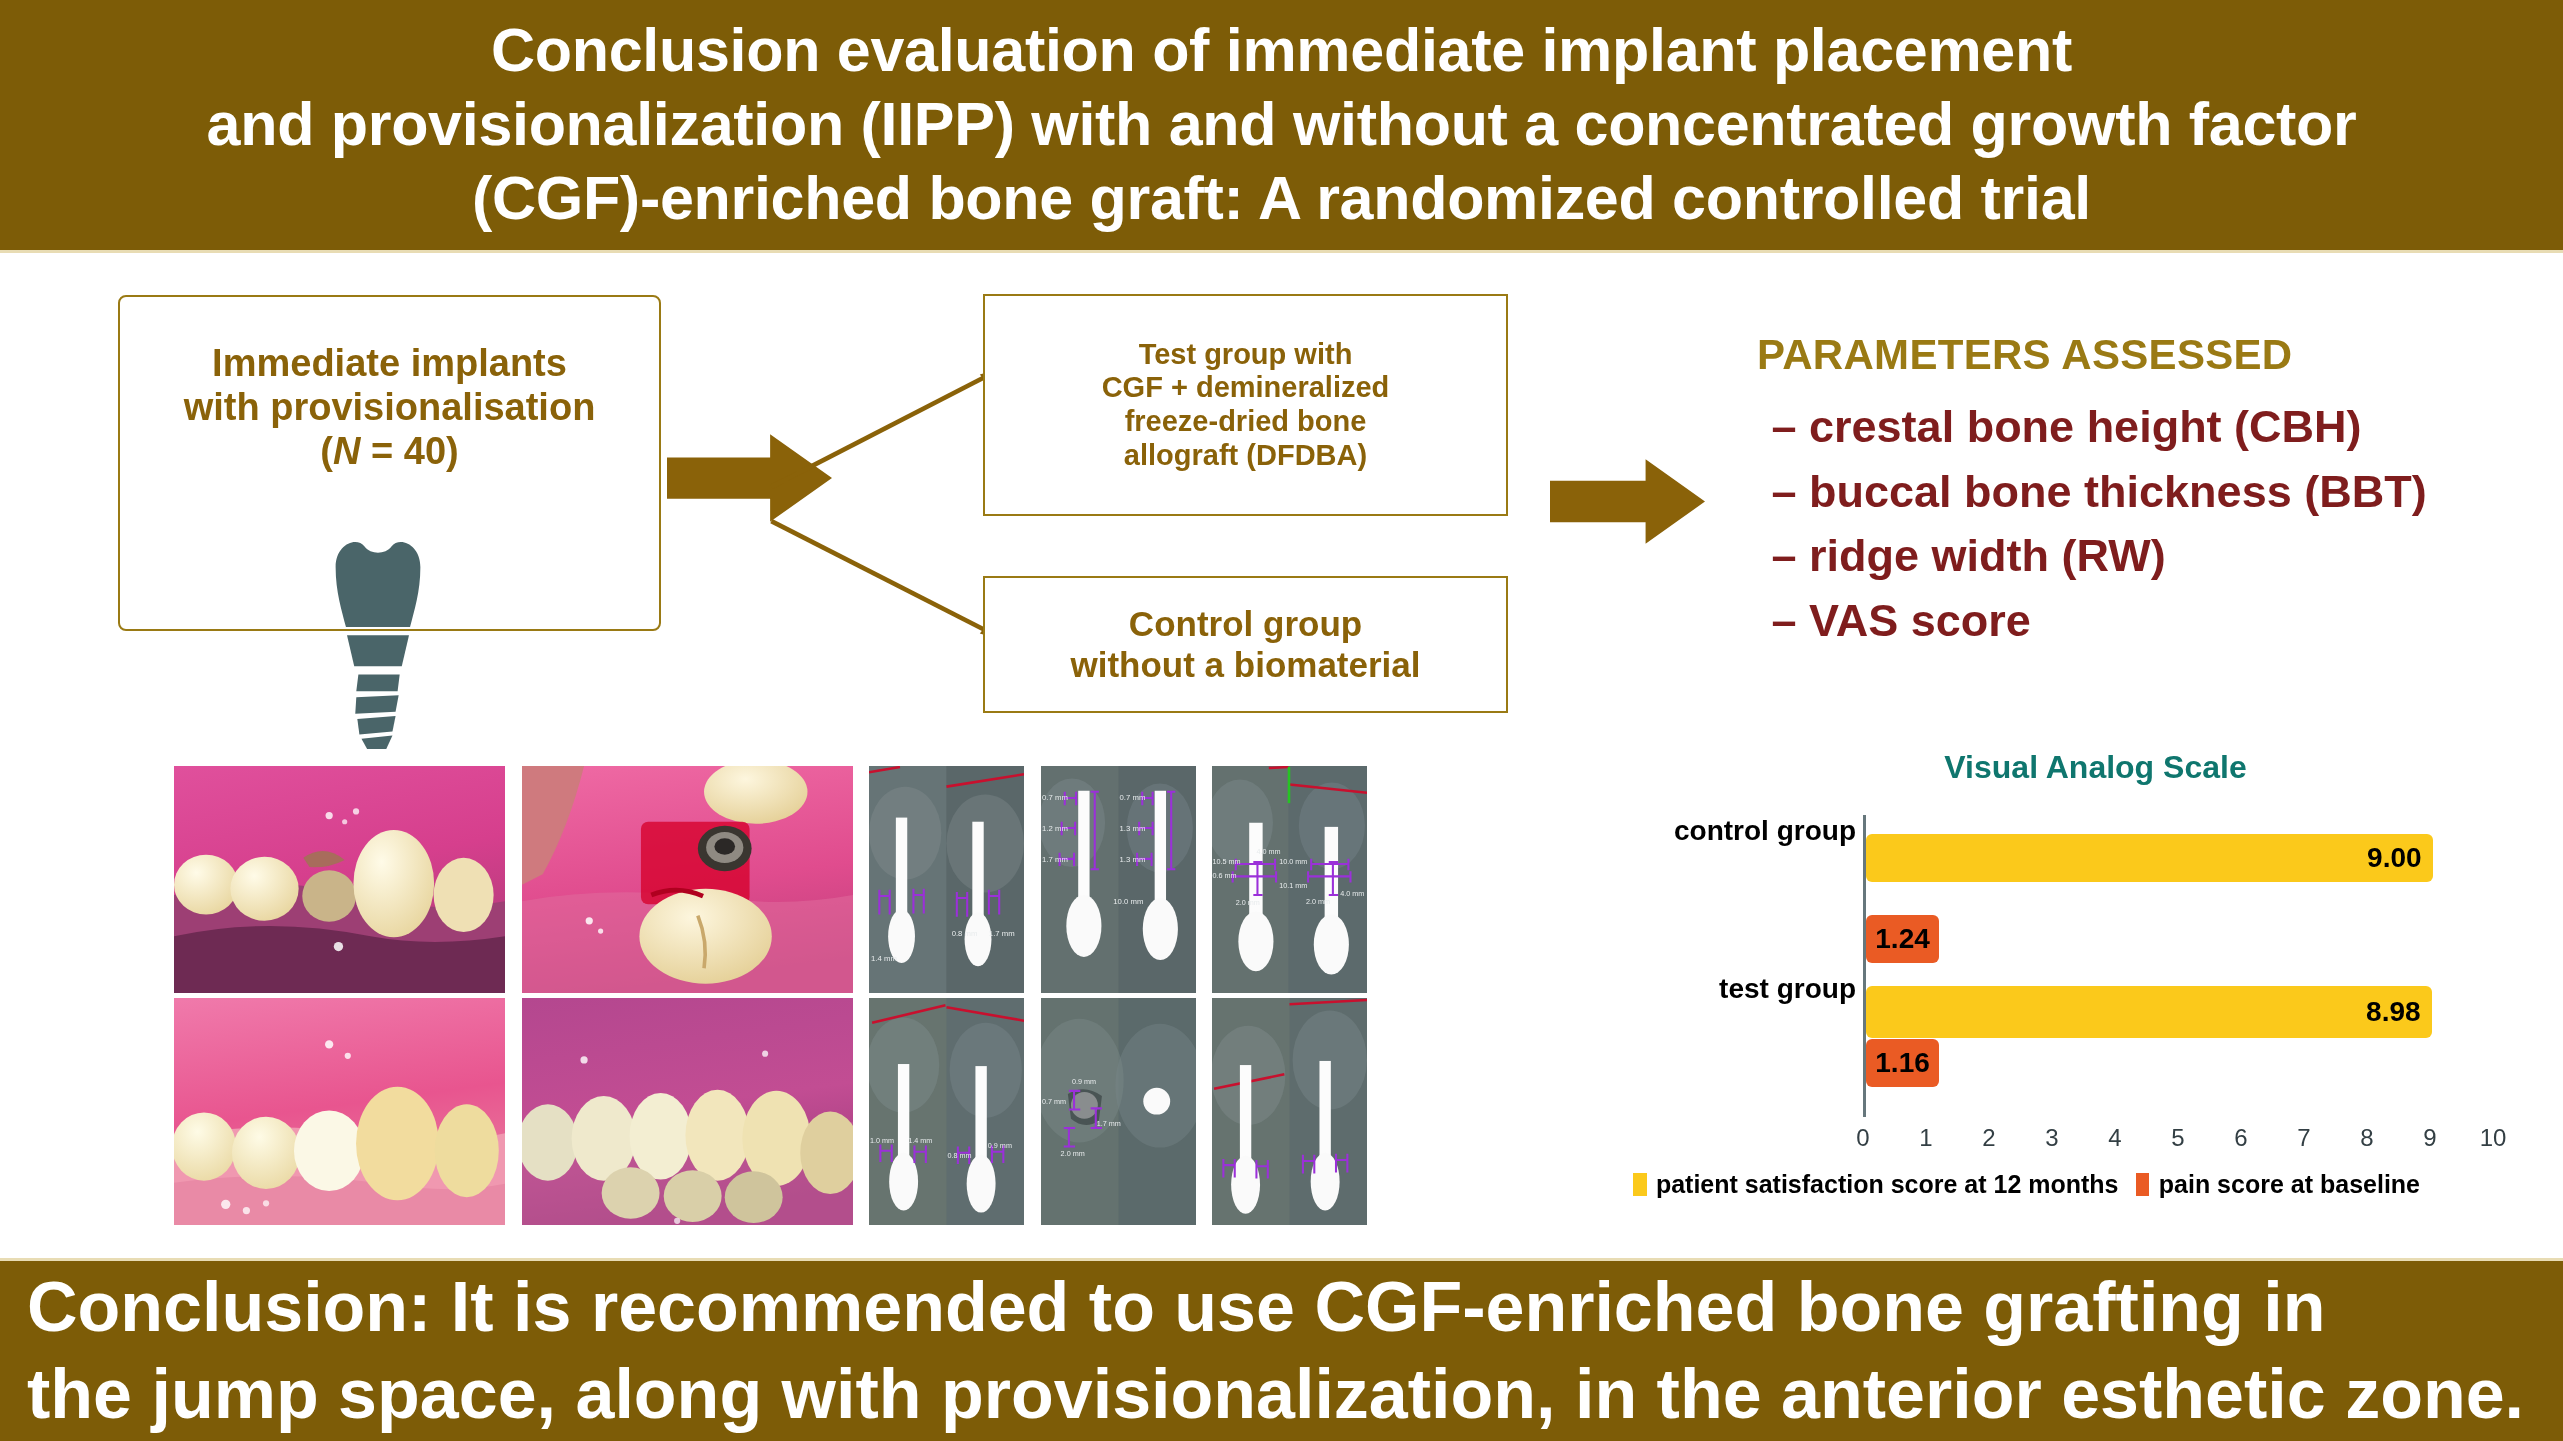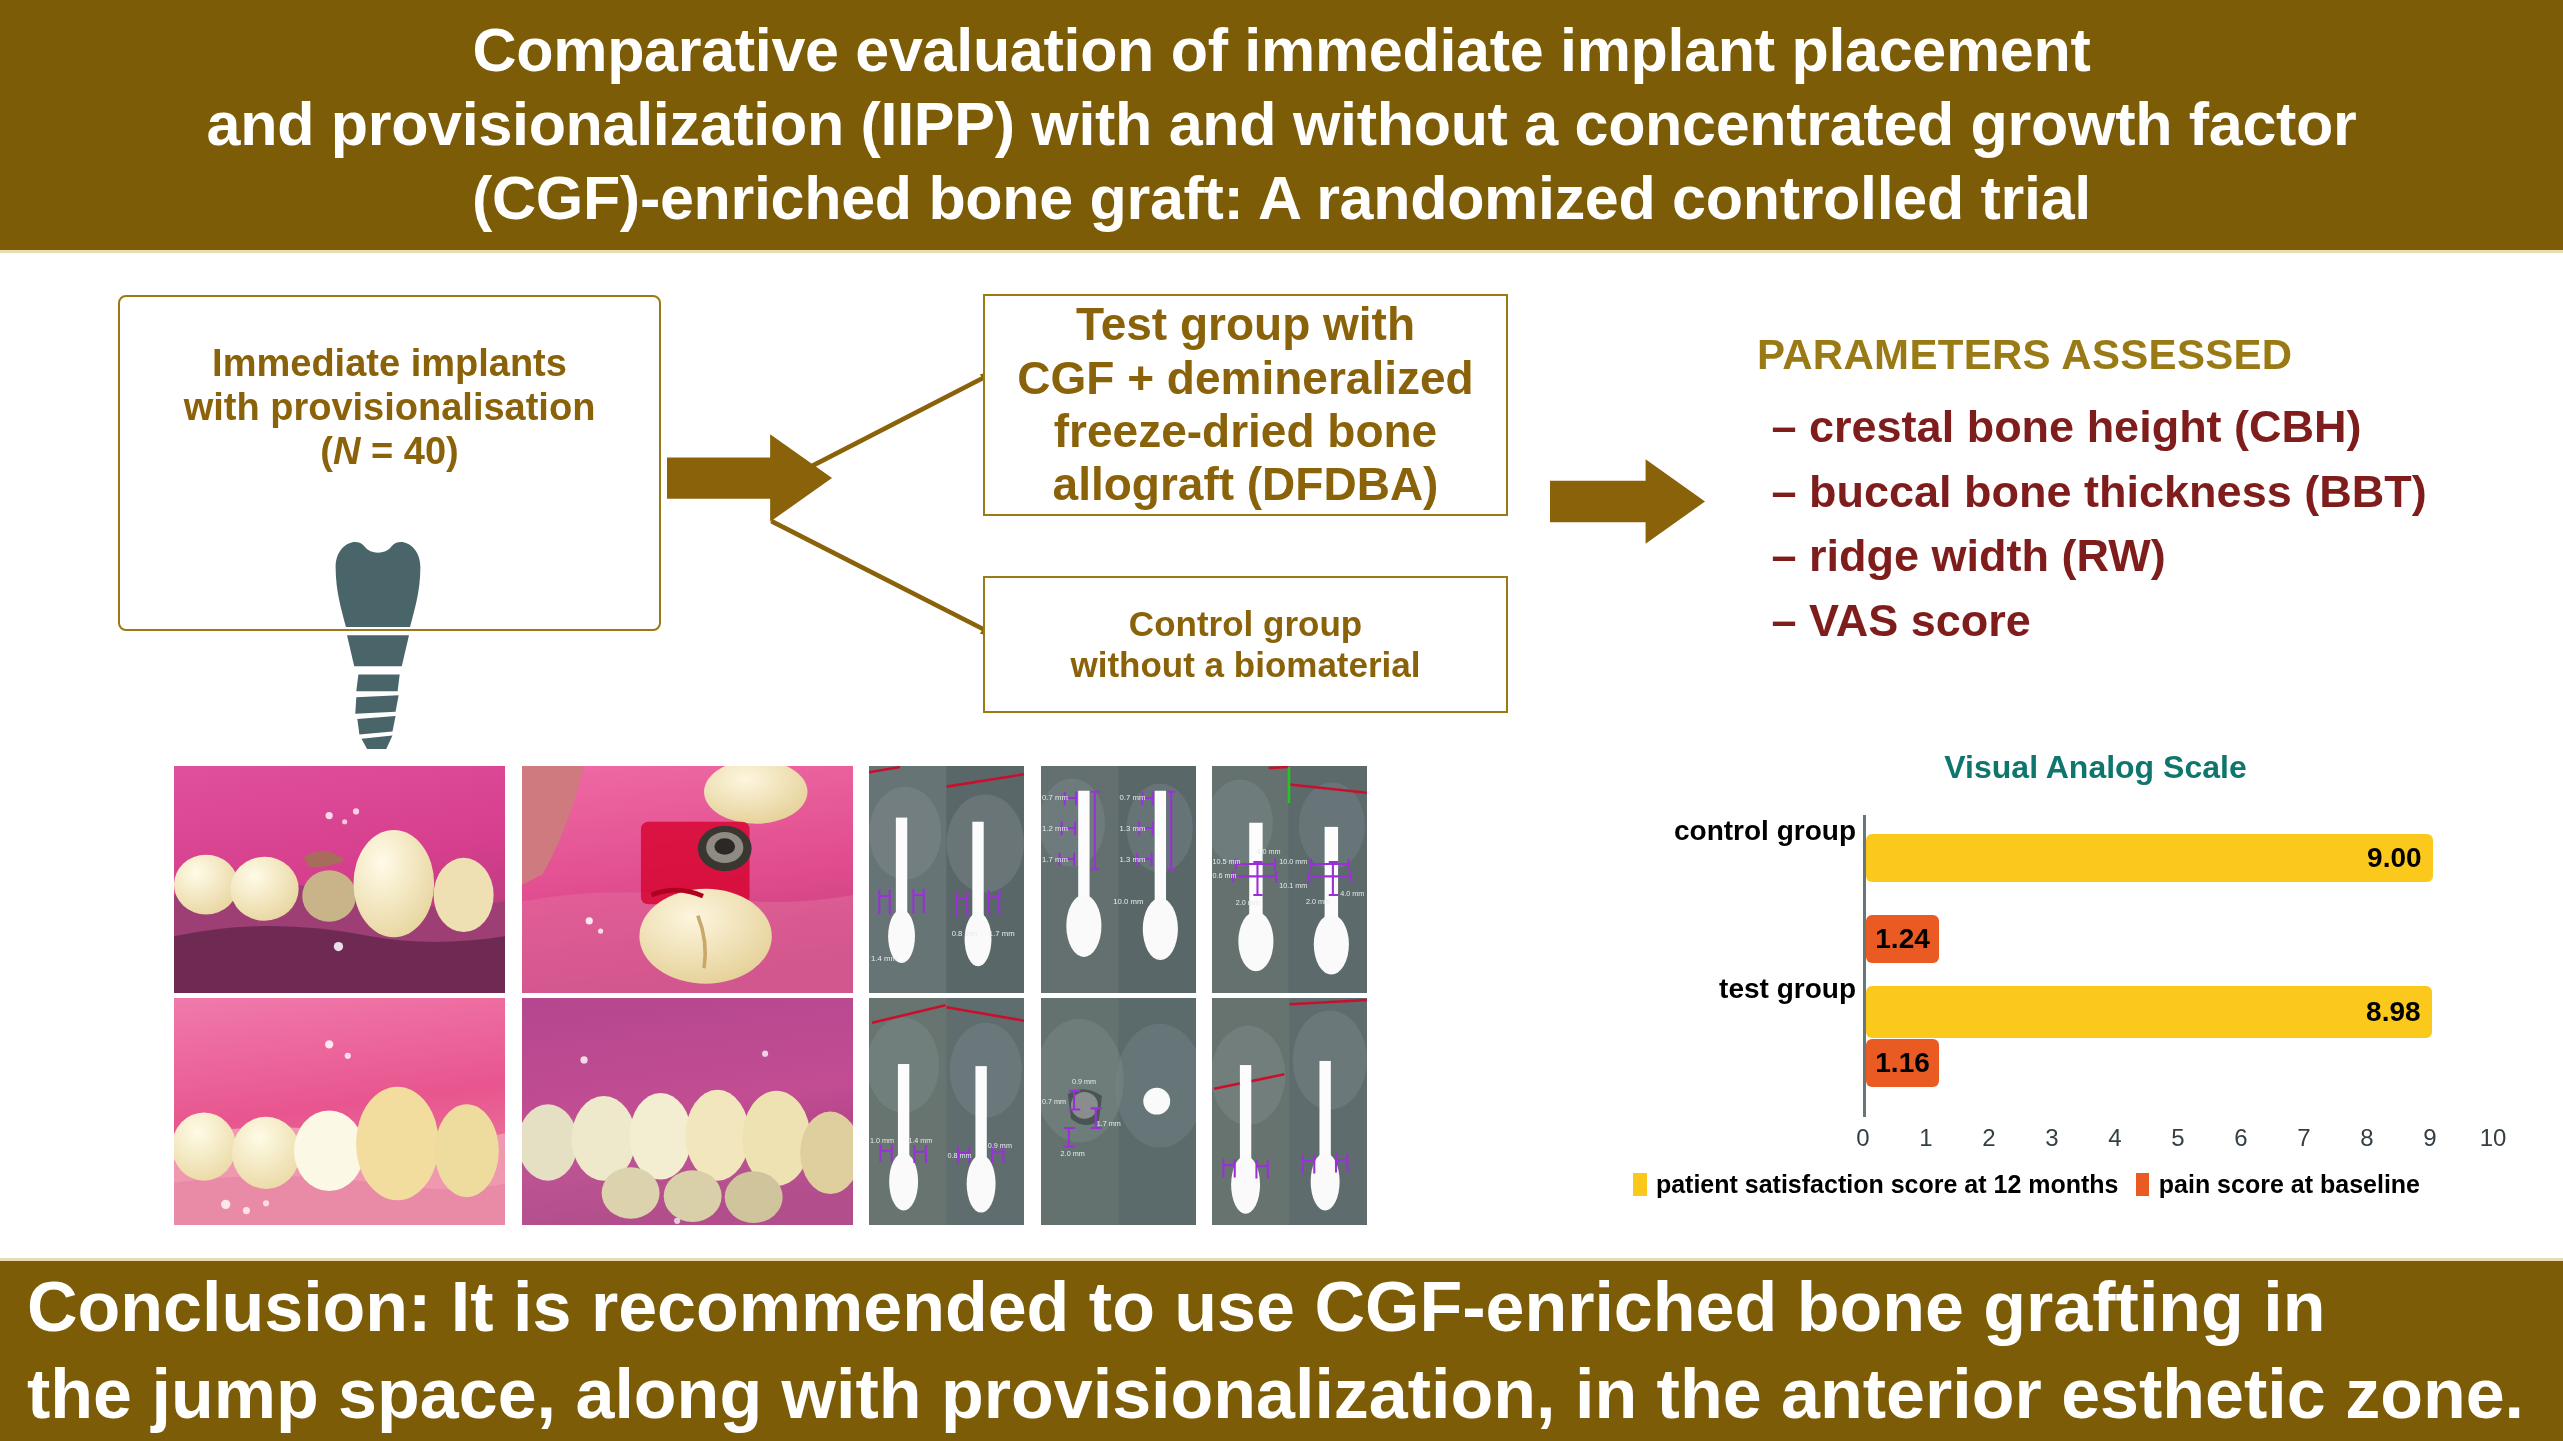--- a/index.html
+++ b/index.html
@@ -47,21 +47,21 @@
   #box-left{
     left:118px;top:295px;width:543px;height:336px;
     align-items:flex-start;
     padding-top:44px;
     border-radius:8px;
   }
   #box-left-label{font-size:38px;white-space:pre-line;display:block;width:100%;}
   #box-left-label i{font-style:italic;}
   #box-test{
     left:983px;top:294px;width:525px;height:222px;
-    font-size:46px;
+    font-size:29px;
   }
   #box-test-label{white-space:pre-line;display:block;width:100%;padding:0 7.2px;}
   #box-control{
     left:983px;top:576px;width:525px;height:137px;
     font-size:35px;
   }
   #box-control-label{white-space:pre-line;display:block;width:100%;padding:0 7.2px;}
 
   
   #implant-icon{
@@ -150,21 +150,21 @@
   }
   #conclusion-text{
     color:#ffffff;font-size:70px;font-weight:bold;
     line-height:1.24;white-space:pre-line;padding-left:27px;
   }
 </style>
 </head>
 <body>
 
 <div class="abs" id="title-band">
-  <div id="title-text">Comparative evaluation of immediate implant placement
+  <div id="title-text">Conclusion evaluation of immediate implant placement
 and provisionalization (IIPP) with and without a concentrated growth factor
 (CGF)-enriched bone graft: A randomized controlled trial</div>
 </div>
 
 <div class="abs flowbox" id="box-left">
   <span id="box-left-label">Immediate implants
 with provisionalisation
 (<i>N</i> = 40)</span>
 </div>
 

